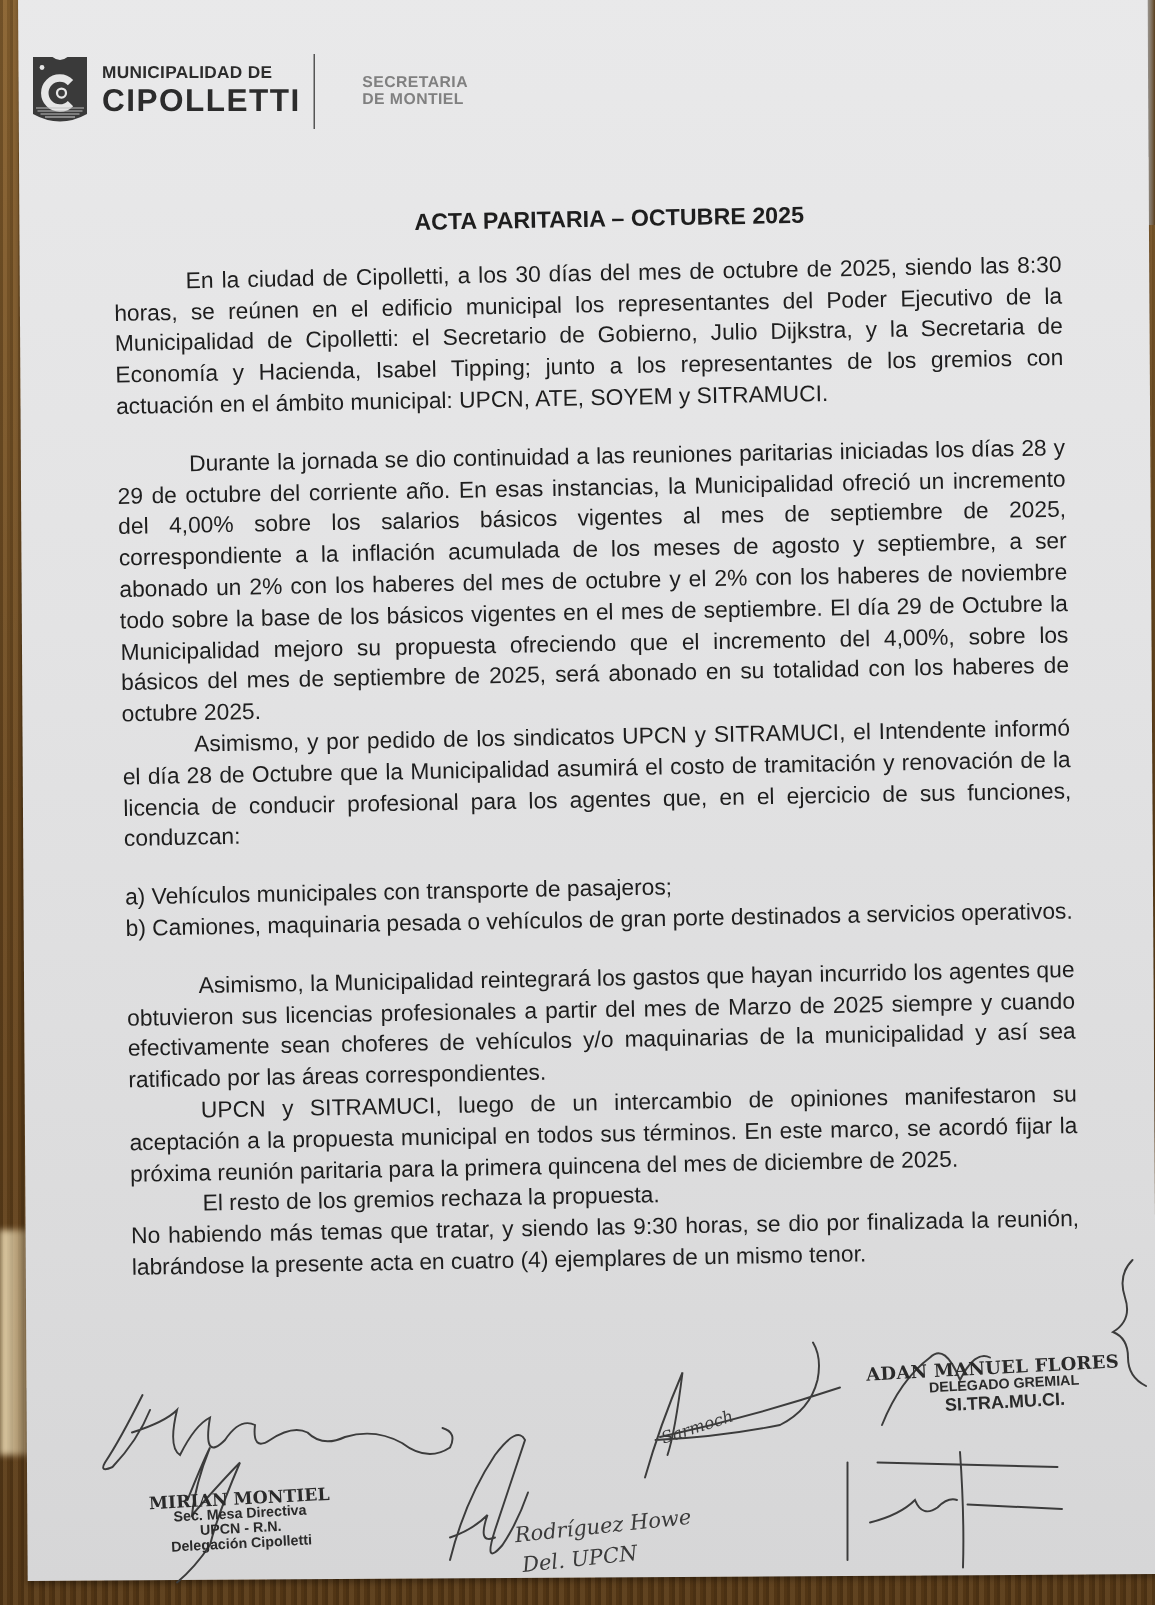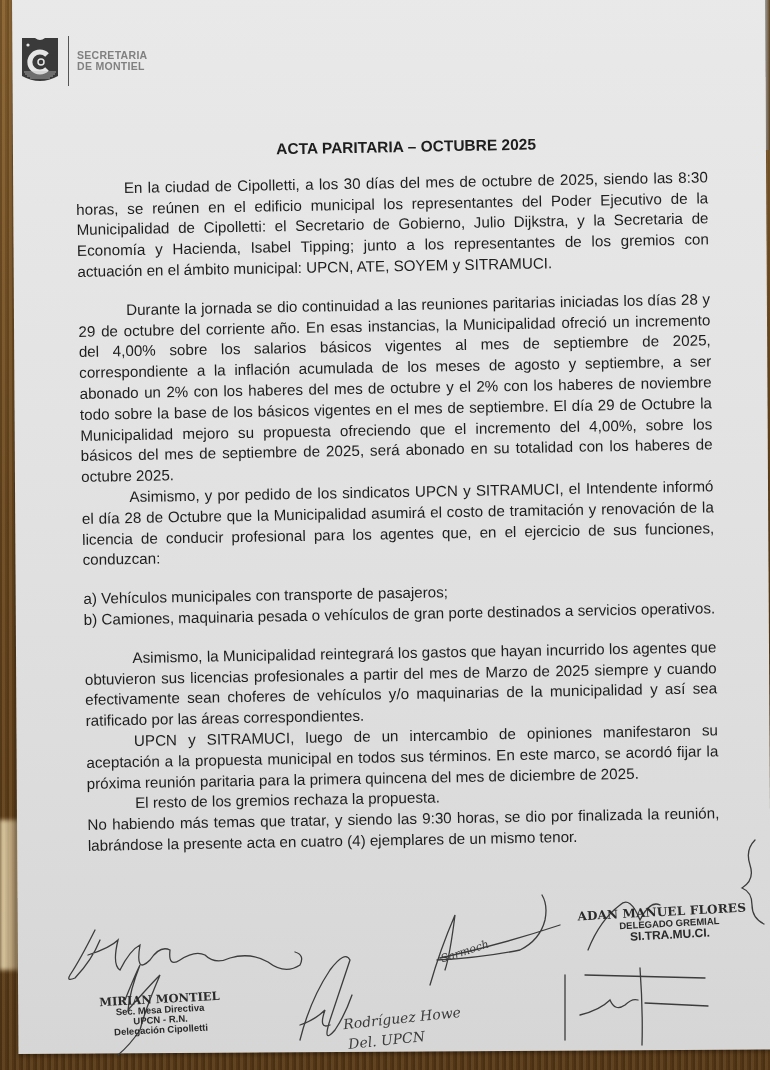--- a/index.html
+++ b/index.html
@@ -83,20 +83,21 @@
     height: 50px;
     background: #555;
     margin: 0 8px 0 8px;
   }
   .secretaria {
     color: #808080;
     font-size: 10.5px;
     font-weight: bold;
     line-height: 1.05;
     letter-spacing: 0.3px;
+    margin-left: 24px;
   }
 
   
   .doc {
     position: absolute;
     left: 75px;
     top: 143px;
     width: 632px;
     color: #1e1e1e;
     font-size: 15.2px;
@@ -178,20 +179,24 @@
       <circle cx="8" cy="9" r="1.6" fill="#e6e6e6"></circle>
       <path d="M27 19 A10 10 0 1 0 27 33" stroke="#e6e6e6" stroke-width="5" fill="none"></path>
       <circle cx="21" cy="26" r="3" fill="none" stroke="#e6e6e6" stroke-width="1.5"></circle>
       <g stroke="#bdbdbd" stroke-width="0.8">
         <line x1="4" y1="36" x2="36" y2="36"></line>
         <line x1="5" y1="38" x2="35" y2="38"></line>
         <line x1="7" y1="40" x2="33" y2="40"></line>
         <line x1="10" y1="42" x2="30" y2="42"></line>
       </g>
     </svg>
+  </div>
+  <div class="brand">
+    <div class="brand-top">MUNICIPALIDAD DE</div>
+    <div class="brand-main">CIPOLLETTI</div>
   </div>
   <div class="divider"></div>
   <div class="secretaria">
     <div>SECRETARIA</div>
     <div>DE MONTIEL</div>
   </div>
 </div>
 
 <div class="doc">
   <div class="title">ACTA PARITARIA – OCTUBRE 2025</div>

